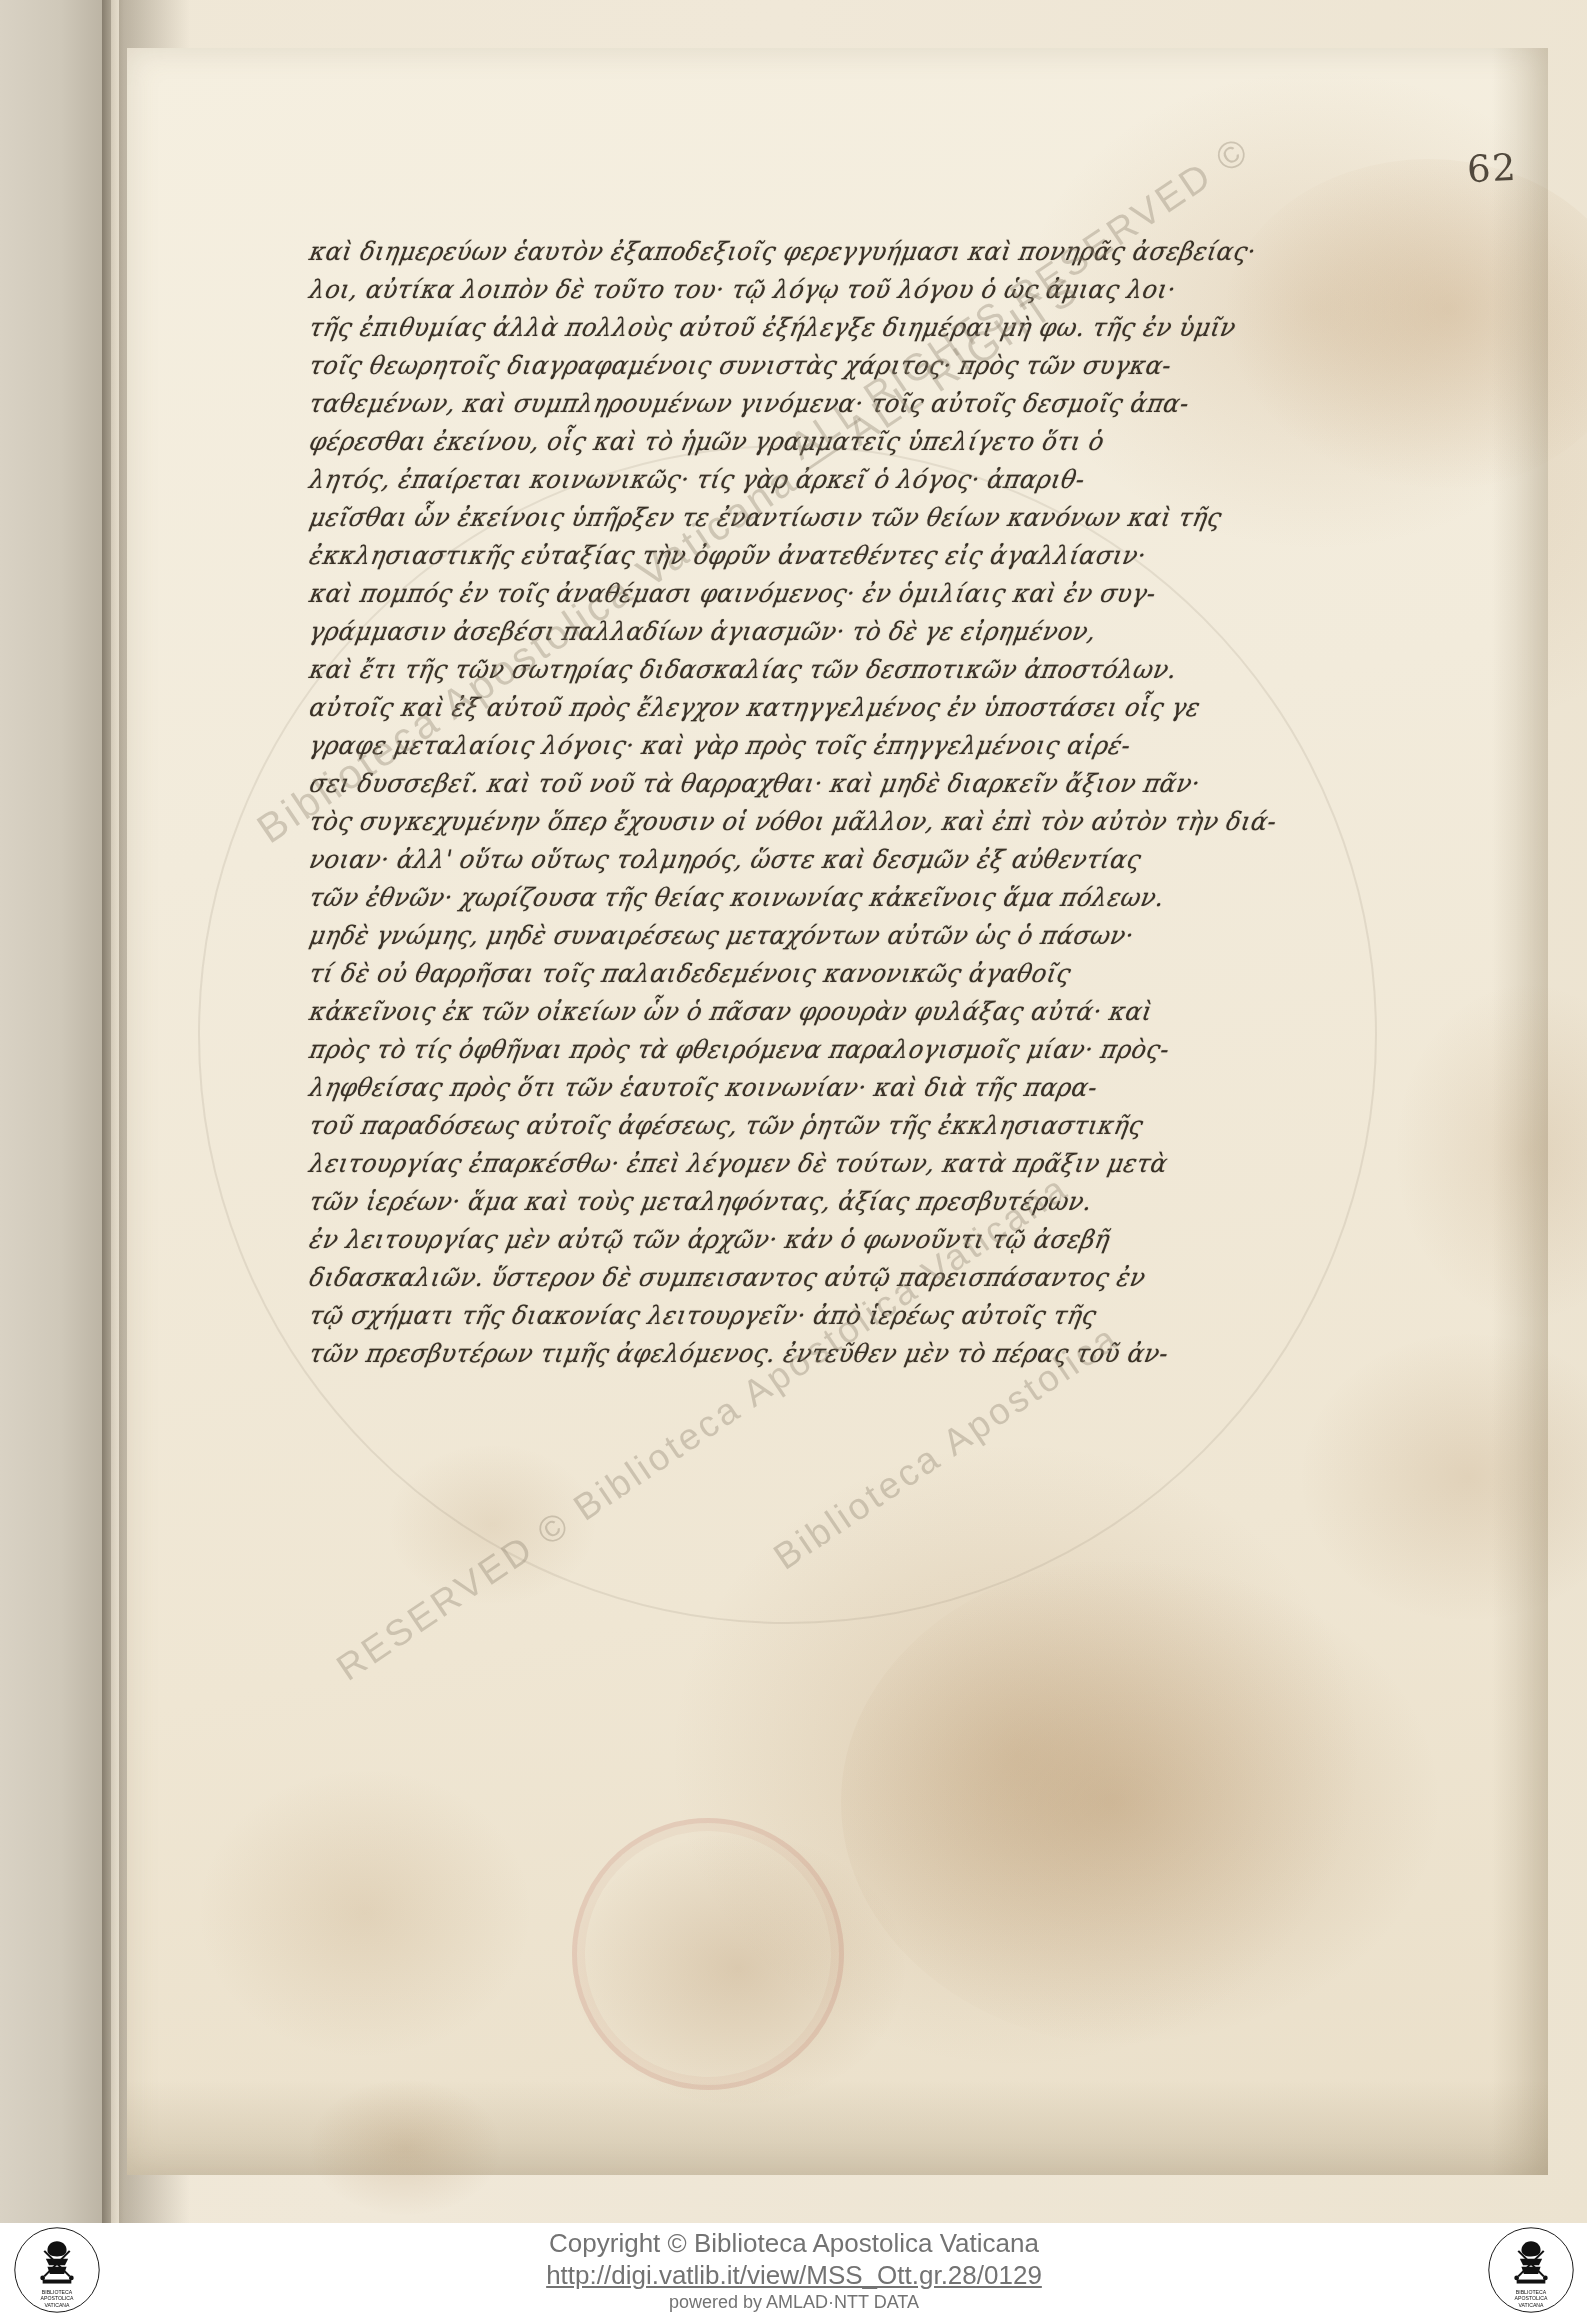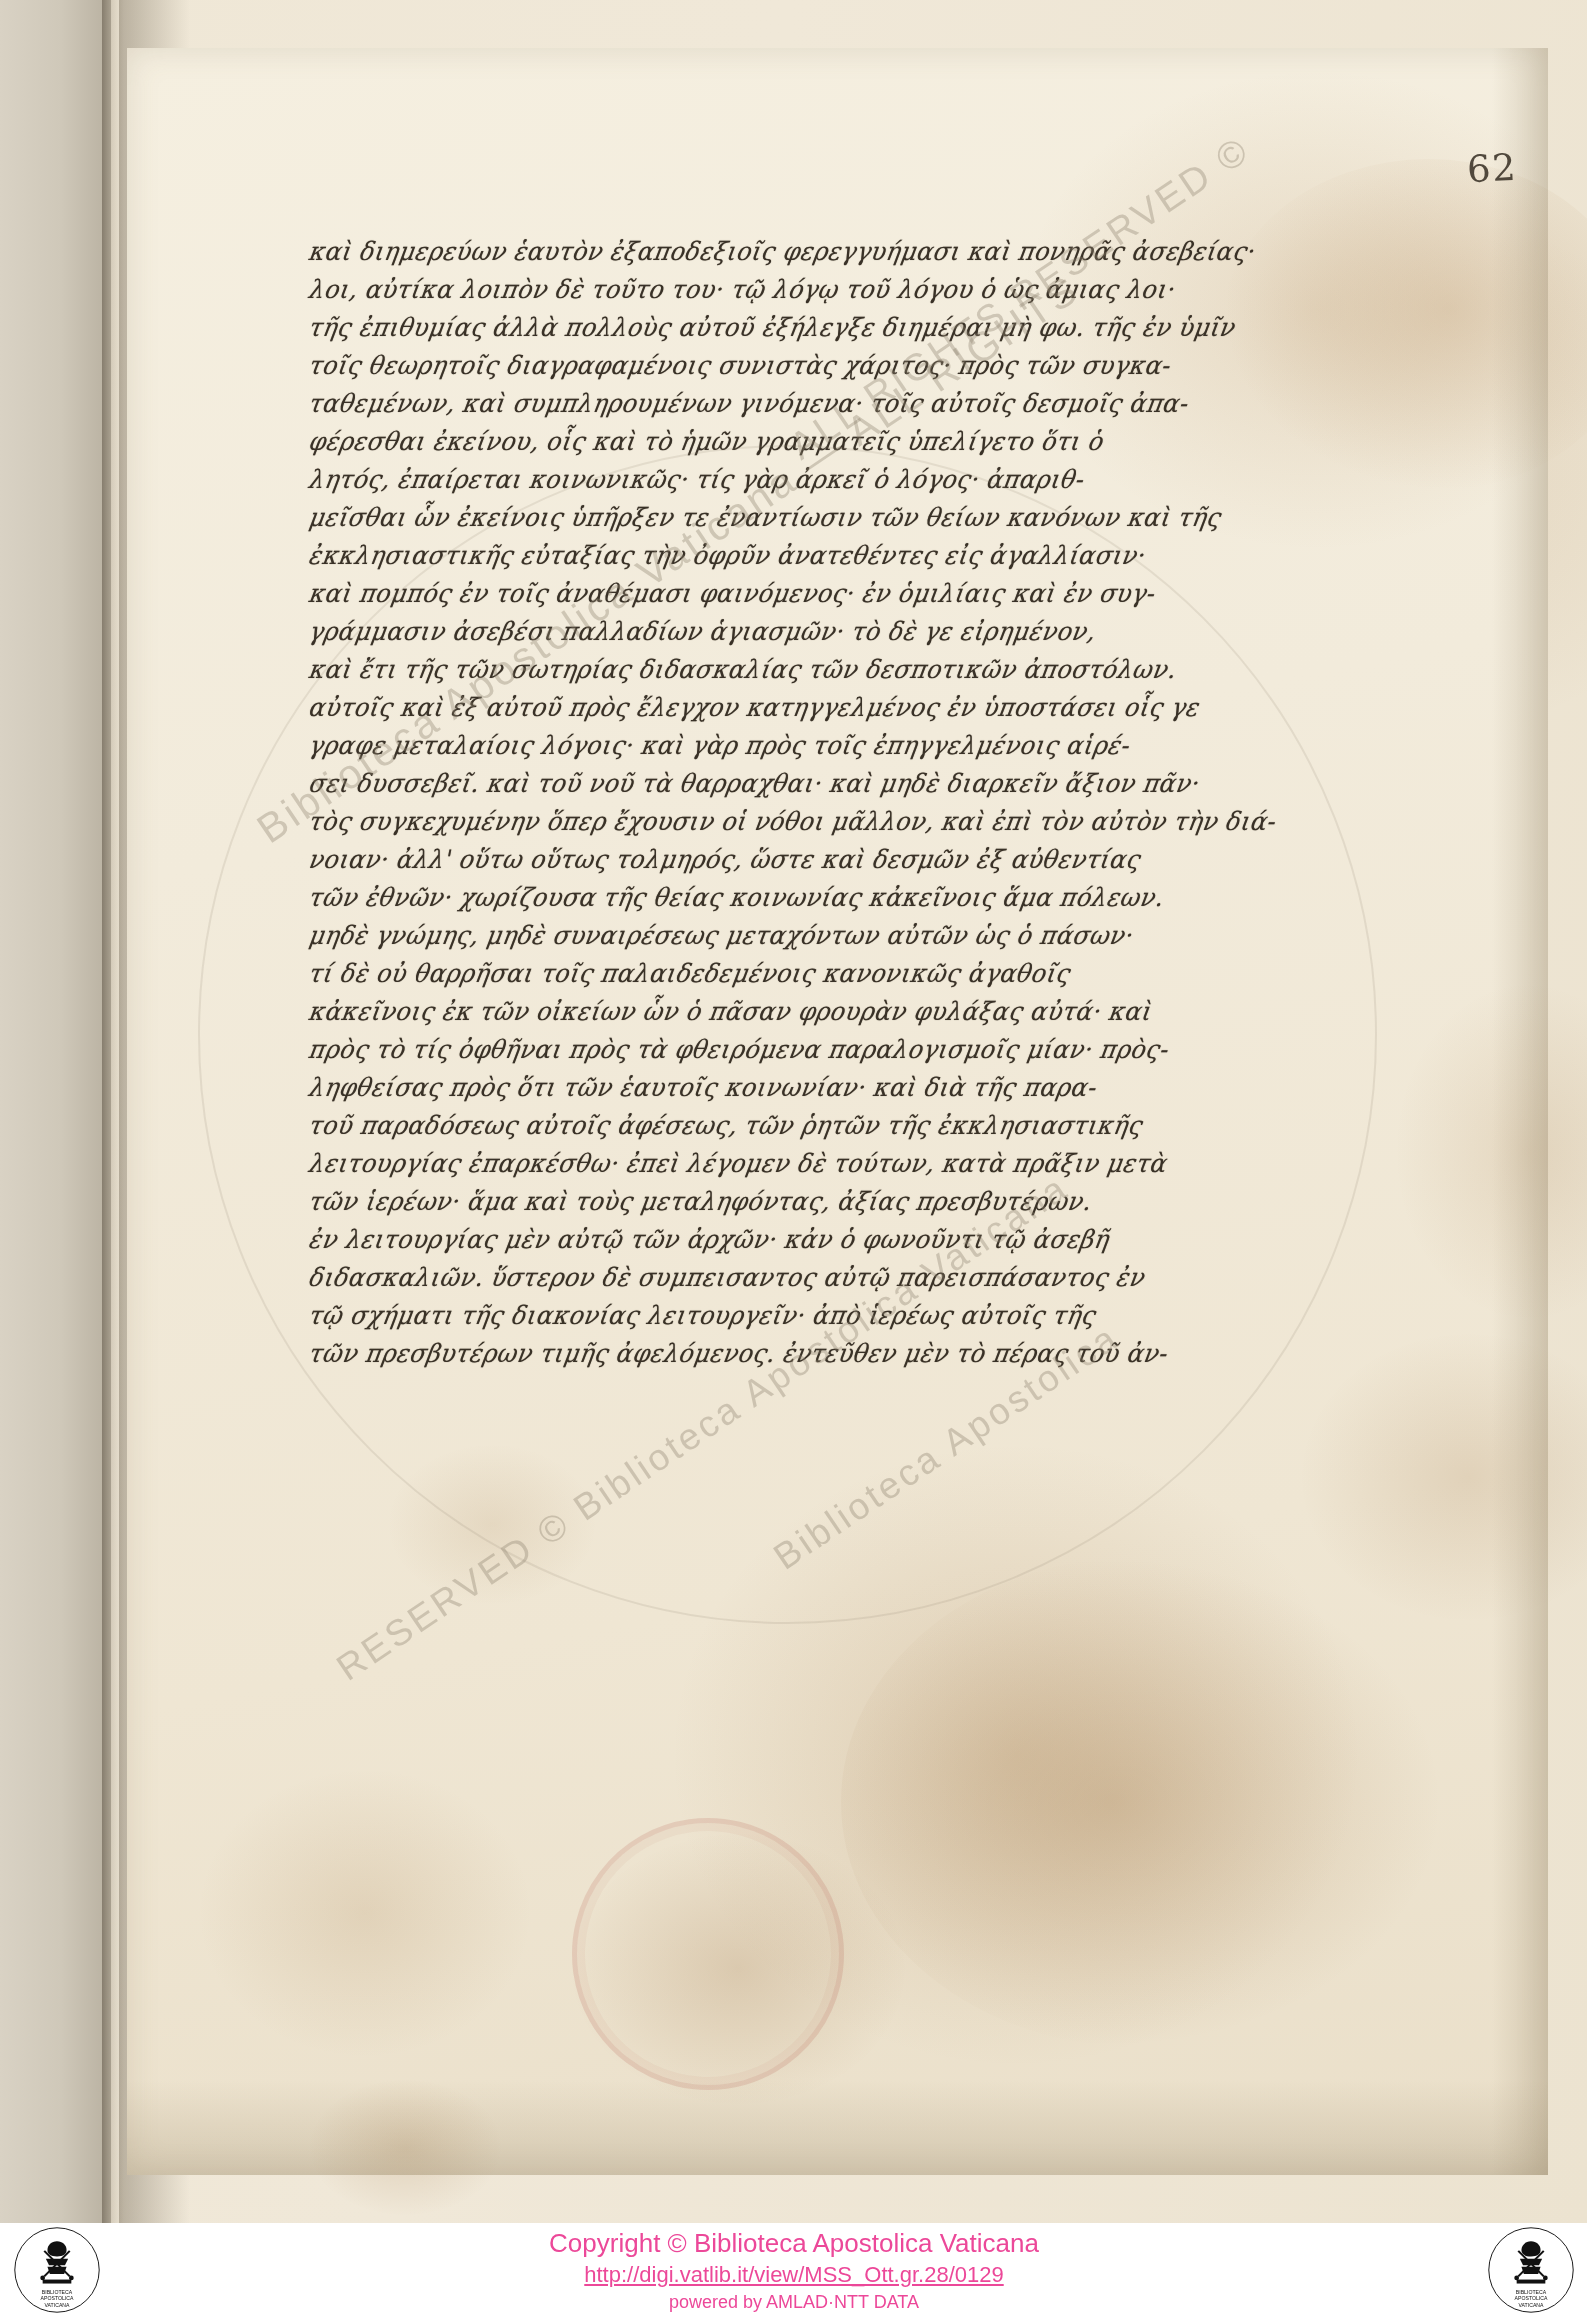--- a/index.html
+++ b/index.html
@@ -192,24 +192,24 @@
     left: 0; top: 2223px;
     width: 1588px; height: 96px;
     background: #ffffff;
     display: flex;
     align-items: center;
     justify-content: center;
   }
   .footer-center {
     text-align: center;
     font-family: "Liberation Sans", sans-serif;
-    color: #ec4899;
+    color: #737373;
   }
   .f-line1 { font-size: 26px; line-height: 33px; }
-  .f-line2 { font-size: 22px; line-height: 30px; text-decoration: underline; }
+  .f-line2 { font-size: 26px; line-height: 30px; text-decoration: underline; }
   .f-line3 { font-size: 18px; line-height: 25.4px; }
 
   .crest {
     position: absolute;
     top: 2227px;
     width: 86px; height: 86px;
   }
   .crest-left { left: 14.3px; }
   .crest-right { right: 14.3px; }
   .crest svg { display: block; }

